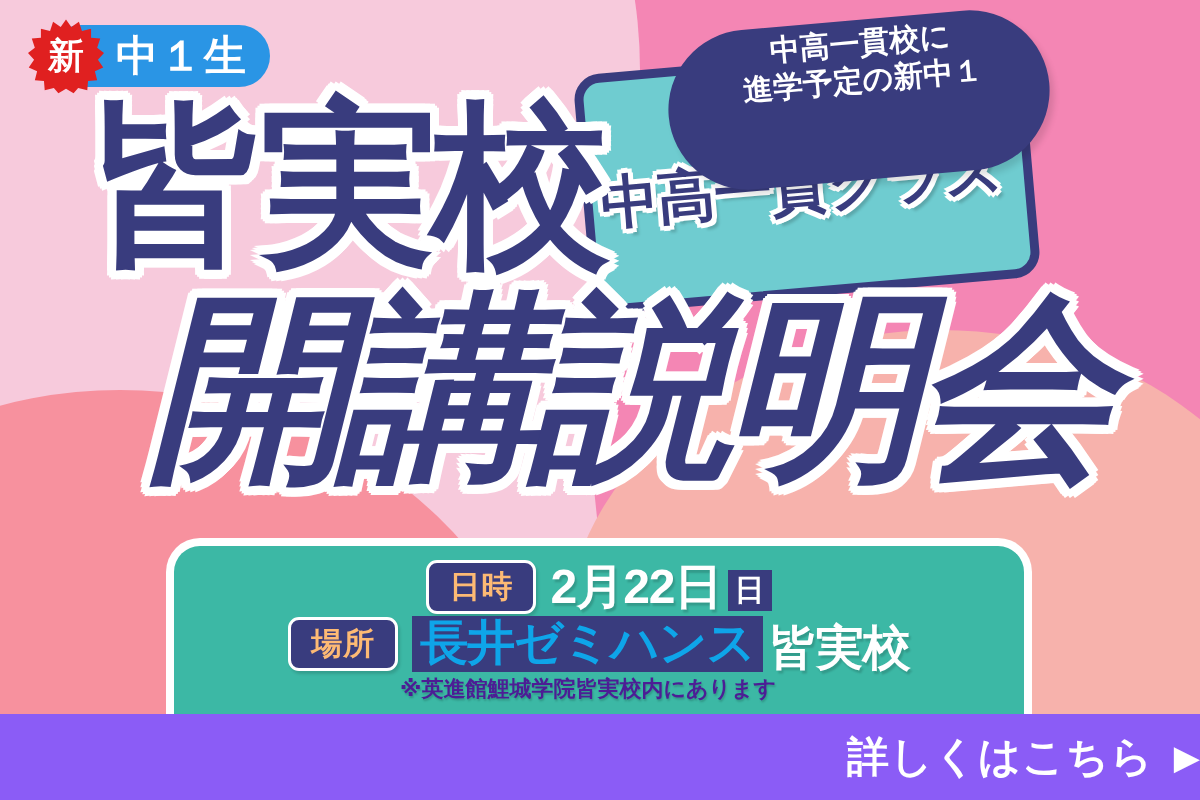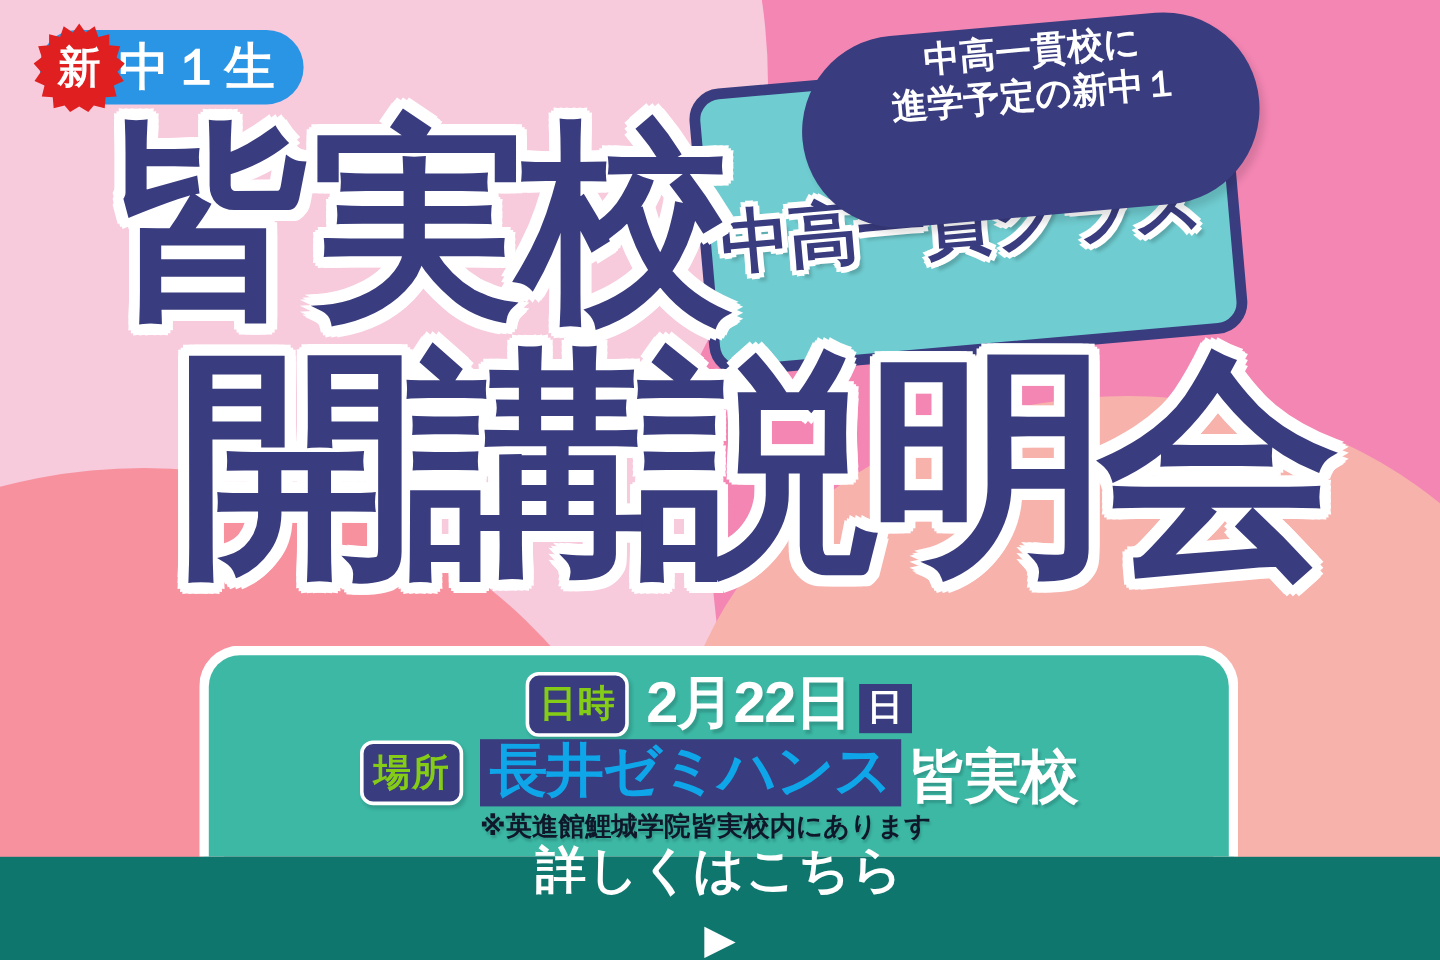--- a/index.html
+++ b/index.html
@@ -39,21 +39,21 @@
     position:absolute;
     left:560px;top:330px;
     width:760px;height:600px;
     border-radius:50% 50% 0 0 / 55% 55% 0 0;
     background:#f7b2ac;
   }
 
   
   .grade-pill{
     position:absolute;
-    left:33px;top:25px;
+    left:50px;top:25px;
     height:62px;
     padding:0 22px 0 66px;
     border-radius:34px;
     background:#2a95e5;
     display:flex;align-items:center;
     box-sizing:border-box;
   }
   .grade-pill-text{
     color:#ffffff;
     font-size:42px;
@@ -151,21 +151,21 @@
       -9px -5px 0 #fff,  9px -5px 0 #fff,
       -5px  9px 0 #fff,  5px  9px 0 #fff,
       -9px  5px 0 #fff,  9px  5px 0 #fff;
   }
   .headline-line1{
     position:absolute;left:88px;top:0;
     font-size:178px;letter-spacing:-6px;
   }
   .headline-line2{
     position:absolute;left:148px;top:192px;
-    font-size:200px;letter-spacing:-8px;
+    font-size:200px;letter-spacing:-8px;font-style:italic;
   }
 
   
   .info-panel{
     position:absolute;
     left:166px;top:538px;
     width:866px;height:176px;
     background:#3cb8a5;
     border:8px solid #ffffff;
     border-bottom:none;
@@ -177,25 +177,25 @@
     display:flex;
     align-items:center;
     justify-content:center;
     gap:14px;
   }
   .info-row.row2{margin-top:2px;}
   .tag{
     background:#393c7e;
     border:3px solid #ffffff;
     border-radius:11px;
-    color:#84cc16;
+    color:#fdba74;
     font-size:31px;
     font-weight:bold;
     line-height:1;
-    padding:8px 8px 9px;
+    padding:8px 20px 9px;
     letter-spacing:1px;
     white-space:nowrap;
     box-shadow:2px 3px 3px rgba(0,0,0,.14);
   }
   .info-value{
     color:#ffffff;
     font-size:48px;
     font-weight:bold;
     line-height:1;
     white-space:nowrap;
@@ -216,40 +216,39 @@
   .venue-highlight{
     background:#393c7e;
     color:#0ea5e9;
     padding:3px 8px 5px;
     text-shadow:none;
   }
   .info-note{
     margin-top:6px;
     text-align:center;
     padding-right:22px;
-    color:#0f172a;
+    color:#4c1d95;
     font-size:22px;
     font-weight:bold;
     line-height:1;
     letter-spacing:0px;
     text-shadow:1px 2px 2px rgba(0,0,0,.18);
   }
 
   
   .cta-bar{
     position:absolute;
     left:0;bottom:0;
     width:1200px;height:86px;
-    background:#0f766e;
+    background:#8b5cf6;
     display:flex;
     align-items:center;
     justify-content:flex-end;
     box-sizing:border-box;
     gap:20px;
-    flex-direction:column;
   }
   .cta-text{
     color:#ffffff;
     font-size:42px;
     font-weight:bold;
     line-height:1;
     letter-spacing:1px;
     white-space:nowrap;
   }
   .cta-arrow{

